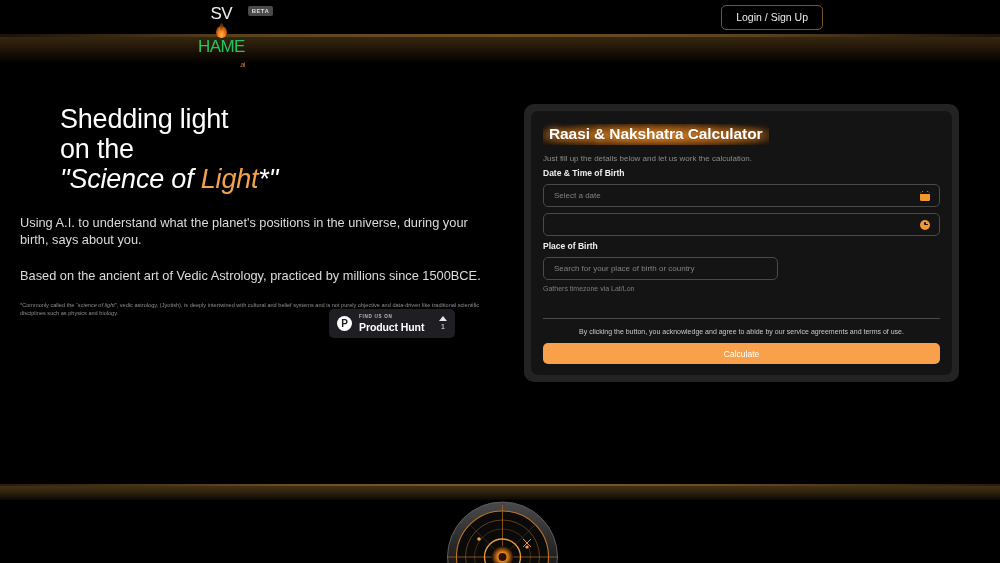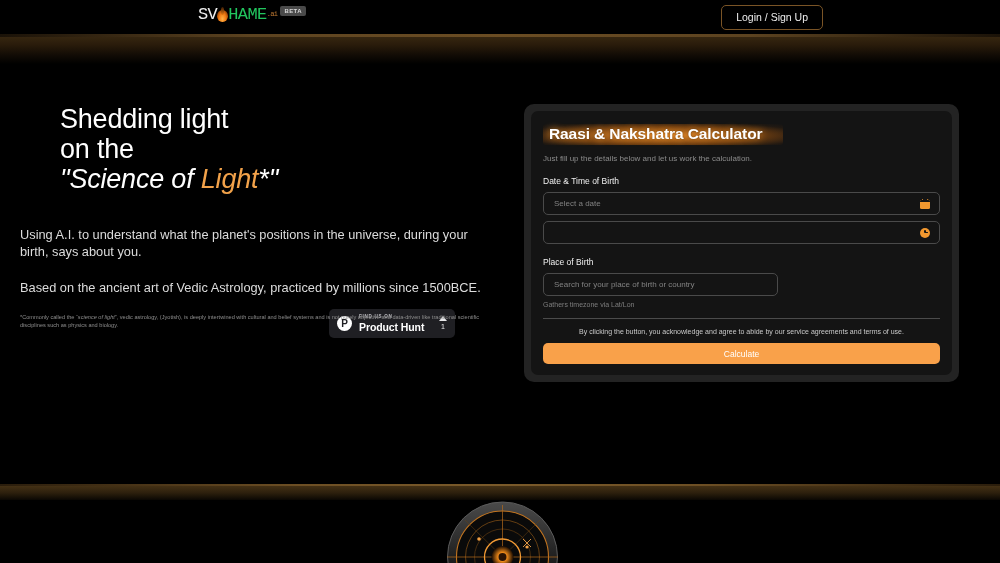--- a/index.html
+++ b/index.html
@@ -31,24 +31,24 @@
     background:linear-gradient(to right,#2a1d0c 0%, #6d4f24 30%, #7a5a2a 50%, #6d4f24 70%, #2a1d0c 100%);
   }
 
   
   .header{ position:absolute; left:0; top:0; width:1000px; height:34px; z-index:6; }
   .logo-wrap{
     position:absolute; left:198px; top:5px;
     display:flex; align-items:flex-start; gap:3px;
   }
   .logo-text{
-    font-family:Liberation Mono, monospace;
+    font-family:Liberation Sans, sans-serif;
     font-size:17px; font-weight:400; letter-spacing:-0.6px;
     color:#e8e8e8; line-height:18px; white-space:nowrap;
-    display:flex; align-items:center;
+    display:flex; align-items:center;flex-direction:column;
   }
   .logo-text .seg-a{ color:#efefef; }
   .logo-text .seg-b{ color:#22c55e; }
   .flame{
     display:inline-block; position:relative; width:11px; height:15px; margin:0 0px;
     vertical-align:middle;
   }
   .flame:before{
     content:""; position:absolute; left:0; bottom:0; width:11px; height:12px;
     background:radial-gradient(ellipse at 50% 75%, #ffb347 0%, #f07a12 45%, #8c3c05 80%, rgba(0,0,0,0) 100%);
@@ -75,21 +75,21 @@
   
   .hero{ position:absolute; left:20px; top:104px; width:480px; z-index:4; }
   .hero h1{
     font-size:27px; font-weight:400; line-height:30px; color:#fff;
     letter-spacing:-0.2px;
     margin-left:40px;
   }
   .hero h1 .quote{ font-style:italic; }
   .hero h1 .hl{ color:#f2a24a; font-style:italic; }
   .hero .para{
-    margin-top:32px; font-size:12.8px; line-height:17px; color:#dcdcdc;
+    margin-top:20px; font-size:12.8px; line-height:17px; color:#dcdcdc;
     max-width:462px; font-weight:300;
   }
   .hero .para2{ margin-top:19px; }
   .hero .fineprint{
     margin-top:17px; font-size:5.6px; line-height:8px; color:#8e8e8e;
     max-width:476px; font-weight:300;
   }
   .hero .fineprint i{ font-style:italic; }
 
   
@@ -125,28 +125,28 @@
   .card{
     position:absolute; left:524px; top:104px; width:435px; height:278px;
     background:#232323; border-radius:10px; padding:7px;
   }
   .card-inner{
     width:100%; height:100%; background:#141414; border-radius:7px;
     padding:13px 12px 0 12px; position:relative;
   }
   .card-title{
     display:inline-block; font-size:15.5px; font-weight:700; color:#ffffff;
-    padding:1px 21px 2px 6px; border-radius:3px;
+    padding:1px 7px 2px 6px; border-radius:3px;
     background:radial-gradient(ellipse at 50% 55%, rgba(233,135,35,0.92) 0%, rgba(185,96,14,0.55) 55%, rgba(120,58,5,0.12) 85%, rgba(0,0,0,0) 100%);
     text-shadow:0 0 7px rgba(255,160,50,0.85), 0 0 2px rgba(0,0,0,0.6);
     letter-spacing:-0.1px;
   }
   .card-sub{ margin-top:9px; font-size:8px; color:#8b8b8b; font-weight:300; }
 
-  .field-label{ margin-top:13px; font-size:8.5px; font-weight:400; color:#f0f0f0; }
+  .field-label{ margin-top:5px; font-size:8.5px; font-weight:700; color:#f0f0f0; }
   .input-box{
     margin-top:6px; height:23px; border:1px solid #4a4a4a; border-radius:5px;
     background:#141414; display:flex; align-items:center;
     padding:0 10px; cursor:text; position:relative;
   }
   .input-box .ph{ font-size:8px; color:#828282; font-weight:300; flex:1 1 auto; }
   .input-box.wide-70{ width:235px; }
   .icon-right{ position:absolute; right:9px; top:50%; transform:translateY(-50%); display:flex; }
   .cal-icon{ width:10px; height:10px; position:relative; }
   .cal-icon:before{

